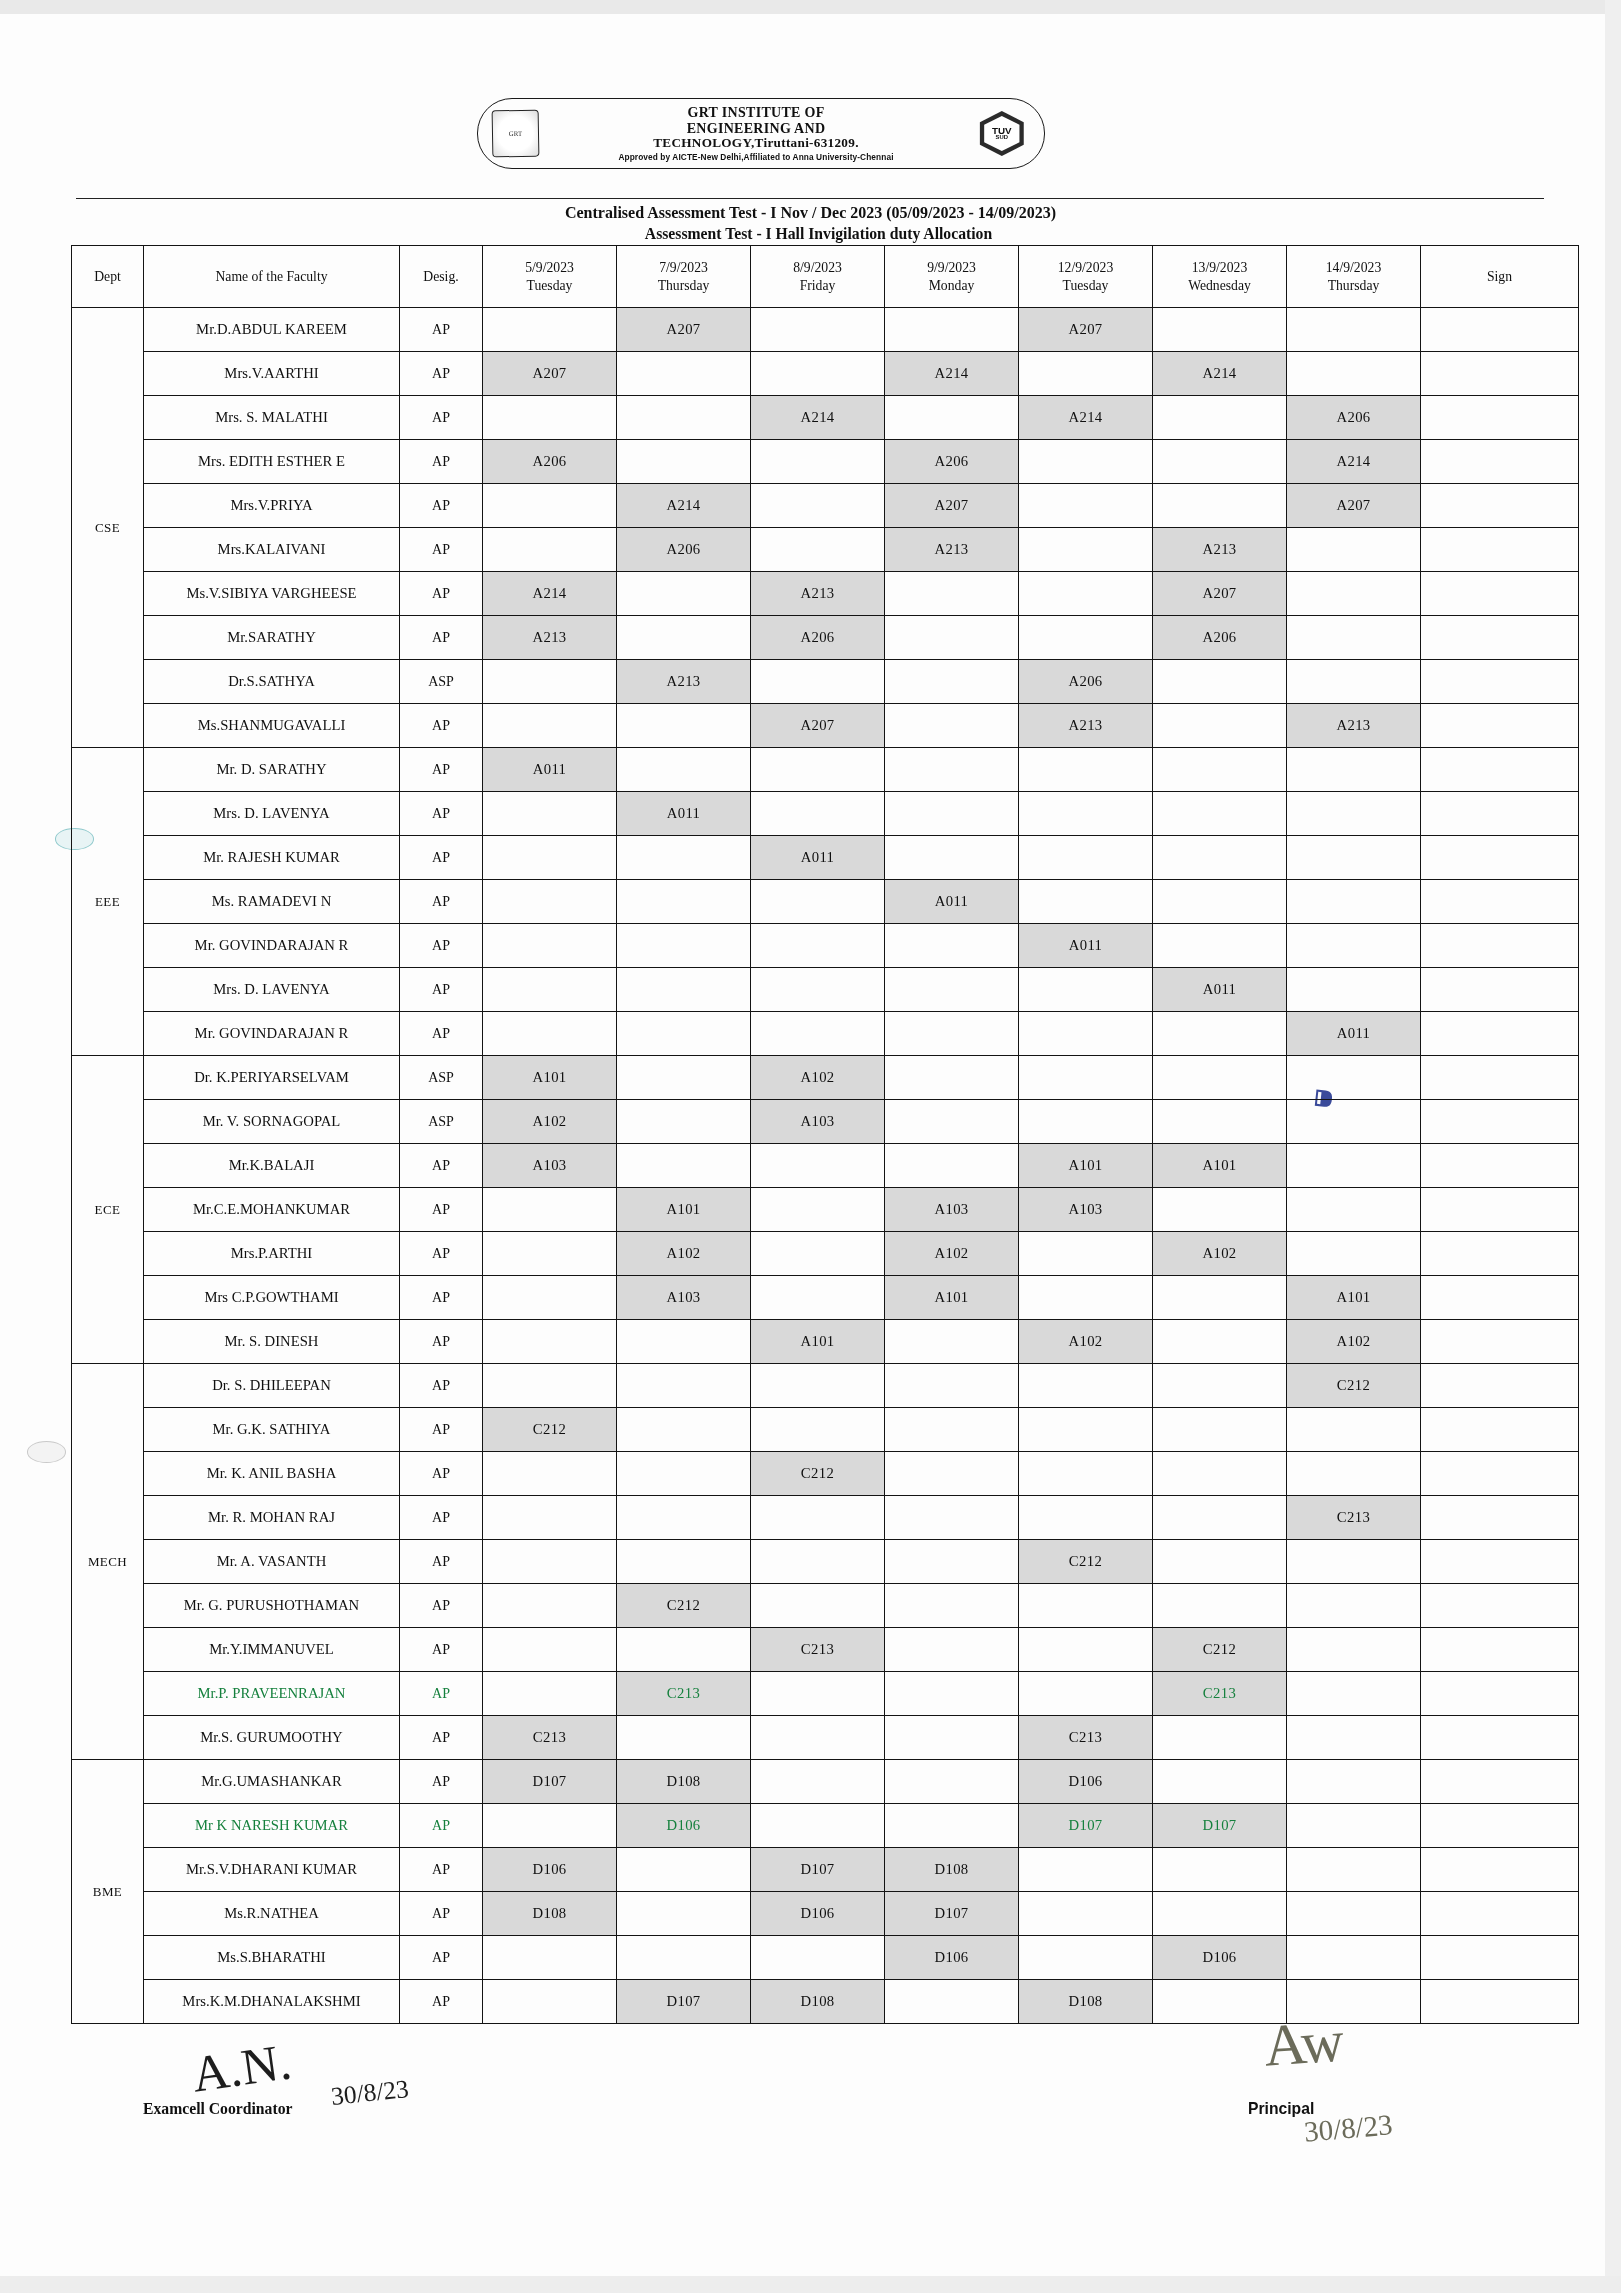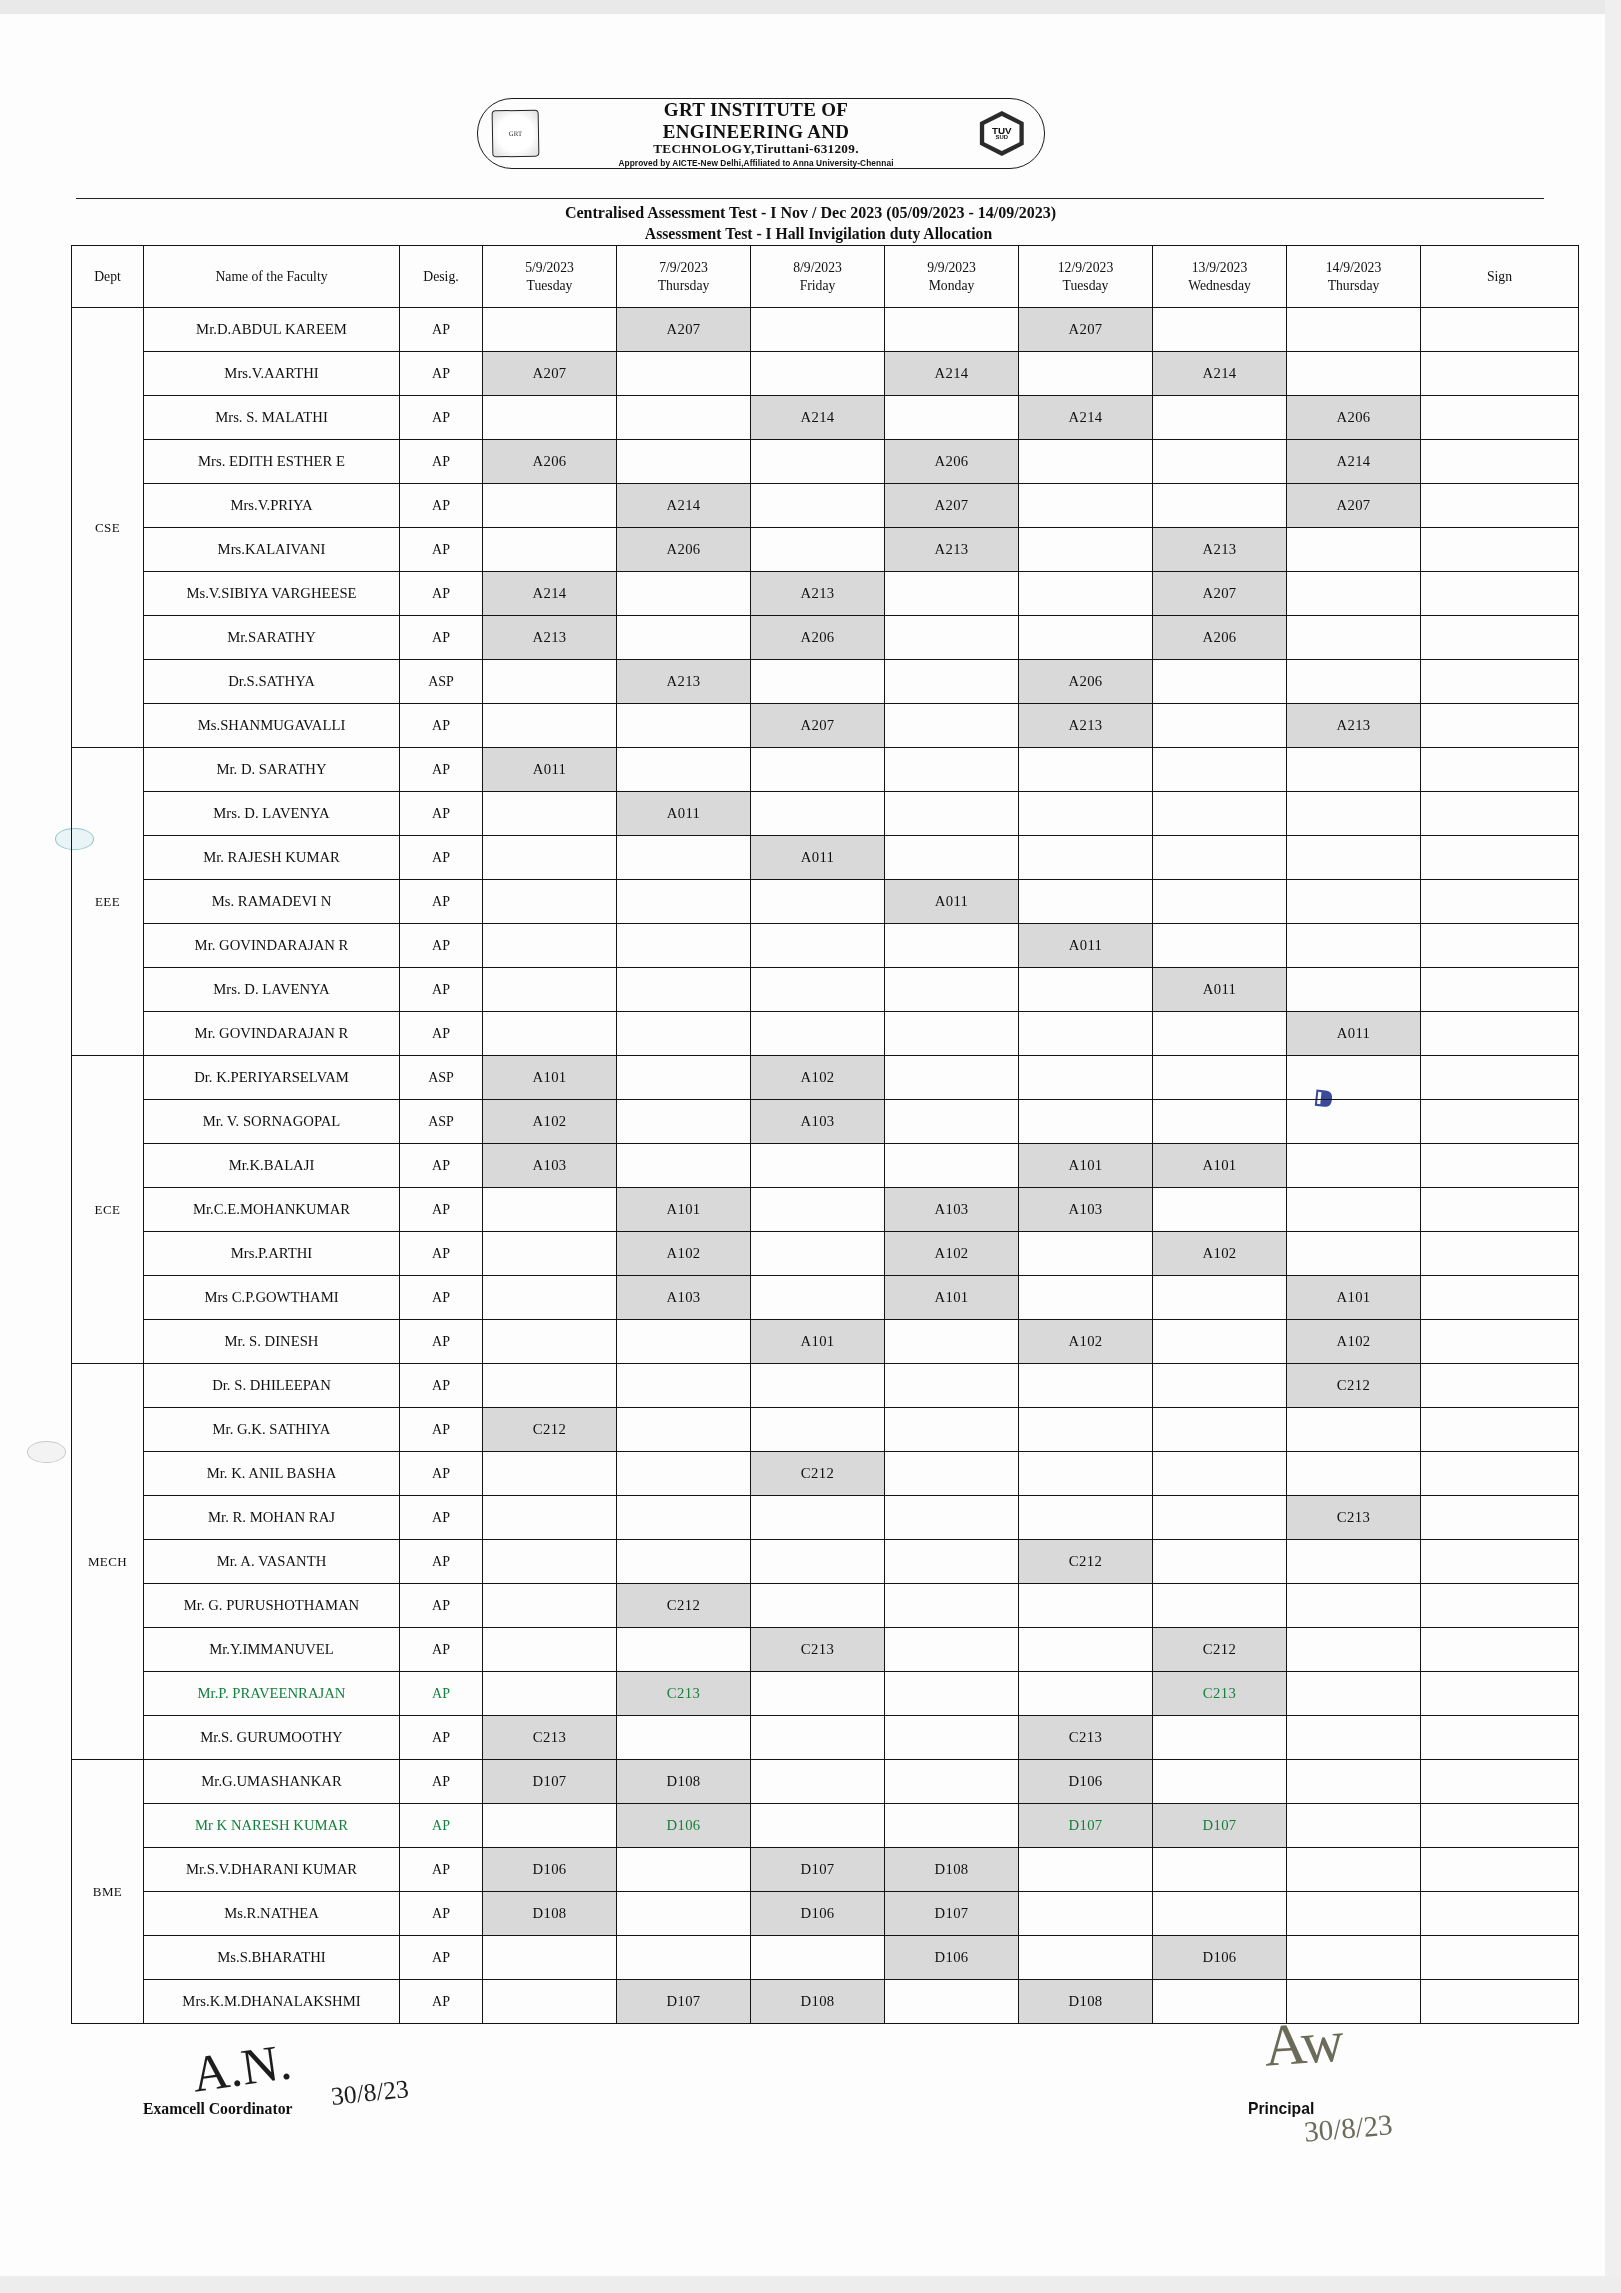--- a/index.html
+++ b/index.html
@@ -64,21 +64,21 @@
   }
   .seal span { display:block; }
   .inst-text {
     flex: 1 1 auto;
     text-align: center;
     padding: 0 3.9px;
   }
   .inst-l1, .inst-l2, .inst-l3 {
     font-family: "Liberation Serif", serif;
     font-weight: bold;
-    font-size: 19px;
+    font-size: 14px;
     letter-spacing: 0.3px;
     line-height: 1.12;
   }
   .inst-l3 { font-size: 13.2px; }
   .inst-l4 {
     font-family: "Liberation Sans", sans-serif;
     font-size: 8.3px;
     font-weight: bold;
     letter-spacing: 0.1px;
     margin-top: 1px;

